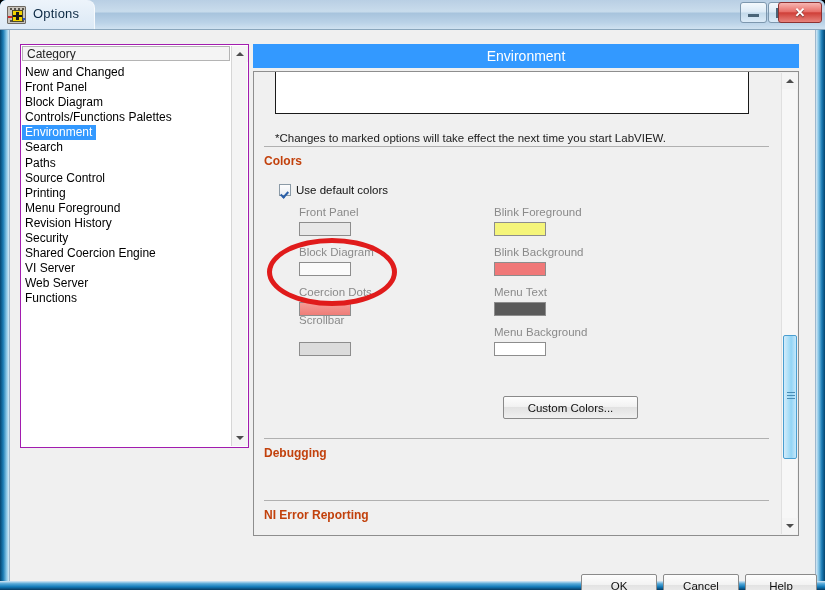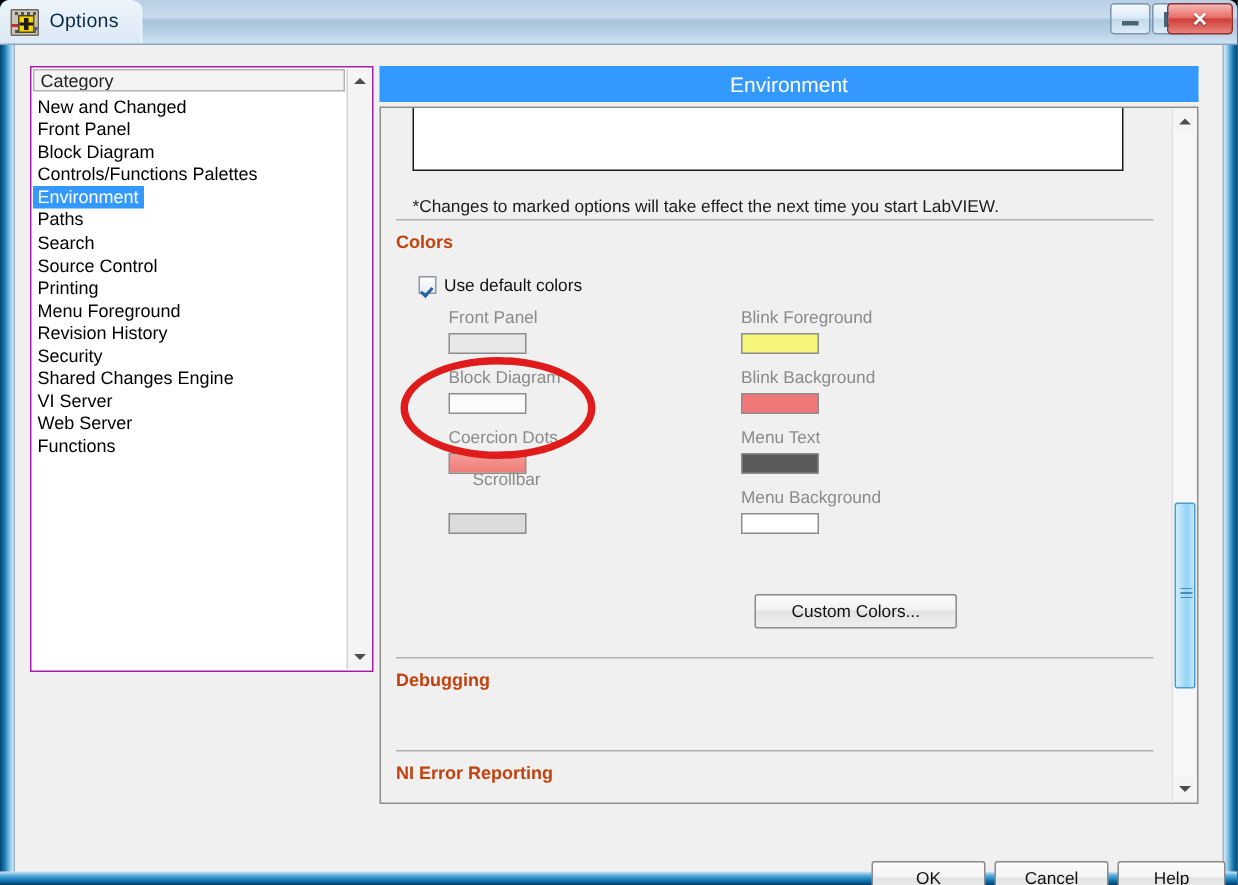--- a/index.html
+++ b/index.html
@@ -384,28 +384,28 @@
     <div id="client">
 
       <div id="category-panel">
         <div id="category-header">Category</div>
         <div id="category-list">
           <div class="cat-row"><span class="cat-item">New and Changed</span></div>
           <div class="cat-row"><span class="cat-item">Front Panel</span></div>
           <div class="cat-row"><span class="cat-item">Block Diagram</span></div>
           <div class="cat-row"><span class="cat-item">Controls/Functions Palettes</span></div>
           <div class="cat-row"><span class="cat-item selected">Environment</span></div>
+          <div class="cat-row"><span class="cat-item">Search</span></div>
           <div class="cat-row"><span class="cat-item">Paths</span></div>
-          <div class="cat-row"><span class="cat-item">Search</span></div>
           <div class="cat-row"><span class="cat-item">Source Control</span></div>
           <div class="cat-row"><span class="cat-item">Printing</span></div>
           <div class="cat-row"><span class="cat-item">Menu Foreground</span></div>
           <div class="cat-row"><span class="cat-item">Revision History</span></div>
           <div class="cat-row"><span class="cat-item">Security</span></div>
-          <div class="cat-row"><span class="cat-item">Shared Changes Engine</span></div>
+          <div class="cat-row"><span class="cat-item">Shared Coercion Engine</span></div>
           <div class="cat-row"><span class="cat-item">VI Server</span></div>
           <div class="cat-row"><span class="cat-item">Web Server</span></div>
           <div class="cat-row"><span class="cat-item">Functions</span></div>
         </div>
         <div id="cat-scroll">
           <div class="sb-arrow up">
               <div class="tri-up"></div>
             </div>
           <div class="sb-arrow down">
               <div class="tri-down"></div>
@@ -431,21 +431,21 @@
 
           <div class="swatch-label" style="left:45px; top:134px;">Front Panel</div>
           <div class="swatch" style="left:45px; top:150px; background:#e8e8e8;"></div>
 
           <div class="swatch-label" style="left:45px; top:174px;">Block Diagram</div>
           <div class="swatch" style="left:45px; top:190px; background:#fbfbfb;"></div>
 
           <div class="swatch-label" style="left:45px; top:214px;">Coercion Dots</div>
           <div class="swatch" style="left:45px; top:230px; background:linear-gradient(to bottom,#f49b96,#ef7d78);"></div>
 
-          <div class="swatch-label" style="left:45px; top:242px;margin-left:16px;">Scrollbar</div>
+          <div class="swatch-label" style="left:45px; top:242px;">Scrollbar</div>
           <div class="swatch" style="left:45px; top:270px; background:#dcdcdc;"></div>
 
           <div class="swatch-label" style="left:240px; top:134px;">Blink Foreground</div>
           <div class="swatch" style="left:240px; top:150px; background:#f5f57a;"></div>
 
           <div class="swatch-label" style="left:240px; top:174px;">Blink Background</div>
           <div class="swatch" style="left:240px; top:190px; background:#f07878;"></div>
 
           <div class="swatch-label" style="left:240px; top:214px;">Menu Text</div>
           <div class="swatch" style="left:240px; top:230px; background:#5a5a5a;"></div>

